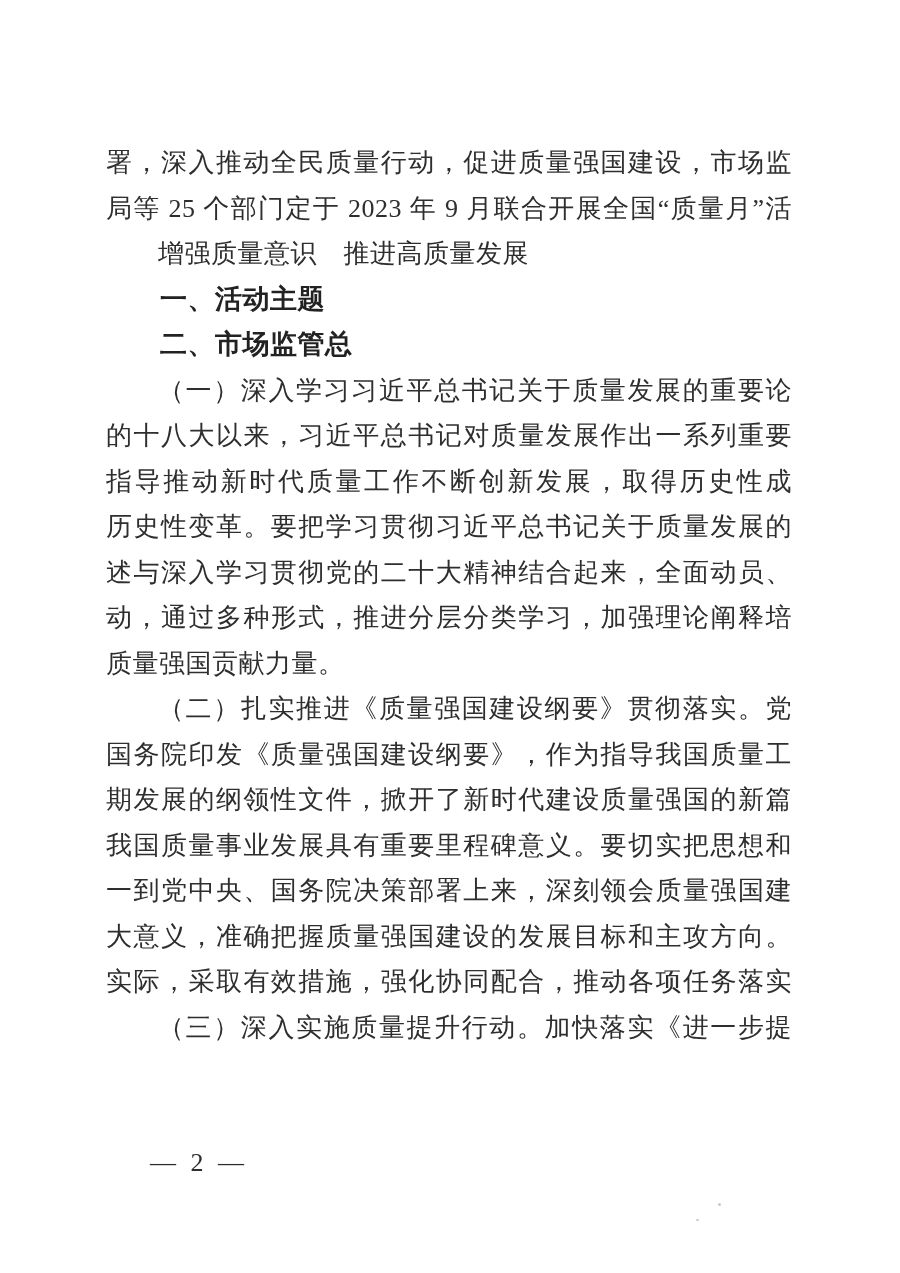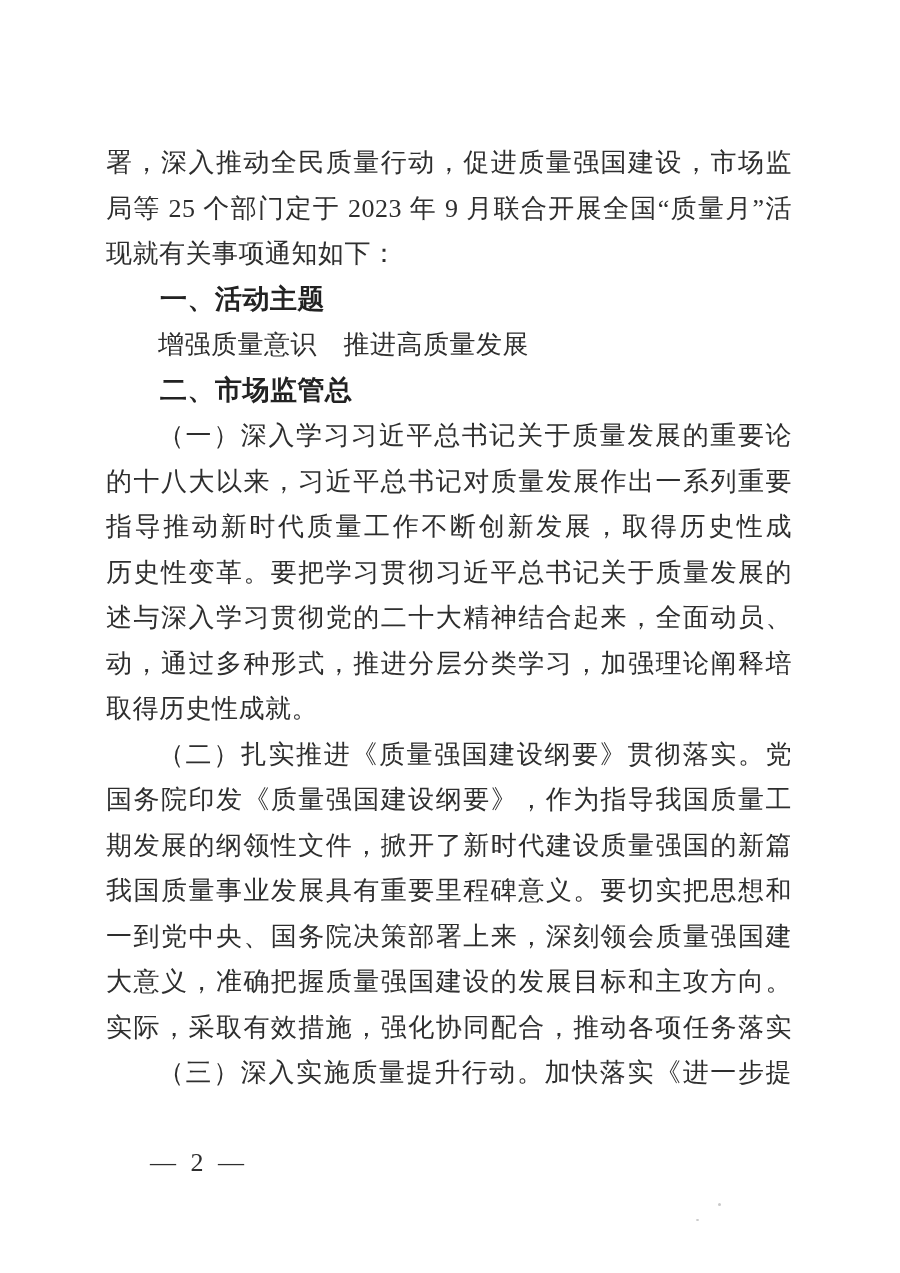--- a/index.html
+++ b/index.html
@@ -63,31 +63,30 @@
   .speck2 { left: 718px; top: 1203px; width: 3px; height: 3px; }
   .speck3 { left: 696px; top: 1219px; width: 3px; height: 2px; }
 </style>
 </head>
 <body>
 
 <div class="page">
   <div class="content">
     <div class="line fill">署，深入推动全民质量行动，促进质量强国建设，市场监管总</div>
     <div class="line fill">局等 25 个部门定于 2023 年 9 月联合开展全国“质量月”活动。</div>
-    <div class="line">现就有关事项通知如下：</div>
+    <div class="line indent">增强质量意识　推进高质量发展</div>
     <div class="line heading indent">一、活动主题</div>
-    <div class="line indent">增强质量意识　推进高质量发展</div>
     <div class="line heading indent">二、市场监管总</div>
     <div class="line fill indent">（一）深入学习习近平总书记关于质量发展的重要论述。党</div>
     <div class="line fill">的十八大以来，习近平总书记对质量发展作出一系列重要论述，</div>
     <div class="line fill">指导推动新时代质量工作不断创新发展，取得历史性成就、发生</div>
     <div class="line fill">历史性变革。要把学习贯彻习近平总书记关于质量发展的重要论</div>
     <div class="line fill">述与深入学习贯彻党的二十大精神结合起来，全面动员、广泛发</div>
     <div class="line fill">动，通过多种形式，推进分层分类学习，加强理论阐释培训，更</div>
-    <div class="line">取得历史性成就。</div>
+    <div class="line">质量强国贡献力量。</div>
     <div class="line fill indent">（二）扎实推进《质量强国建设纲要》贯彻落实。党中央、</div>
     <div class="line fill">国务院印发《质量强国建设纲要》，作为指导我国质量工作中长</div>
     <div class="line fill">期发展的纲领性文件，掀开了新时代建设质量强国的新篇章，对</div>
     <div class="line fill">我国质量事业发展具有重要里程碑意义。要切实把思想和行动统</div>
     <div class="line fill">一到党中央、国务院决策部署上来，深刻领会质量强国建设的重</div>
     <div class="line fill">大意义，准确把握质量强国建设的发展目标和主攻方向。要结合</div>
     <div class="line fill">实际，采取有效措施，强化协同配合，推动各项任务落实落细。</div>
     <div class="line fill indent">（三）深入实施质量提升行动。加快落实《进一步提高产品、</div>
   </div>
 

